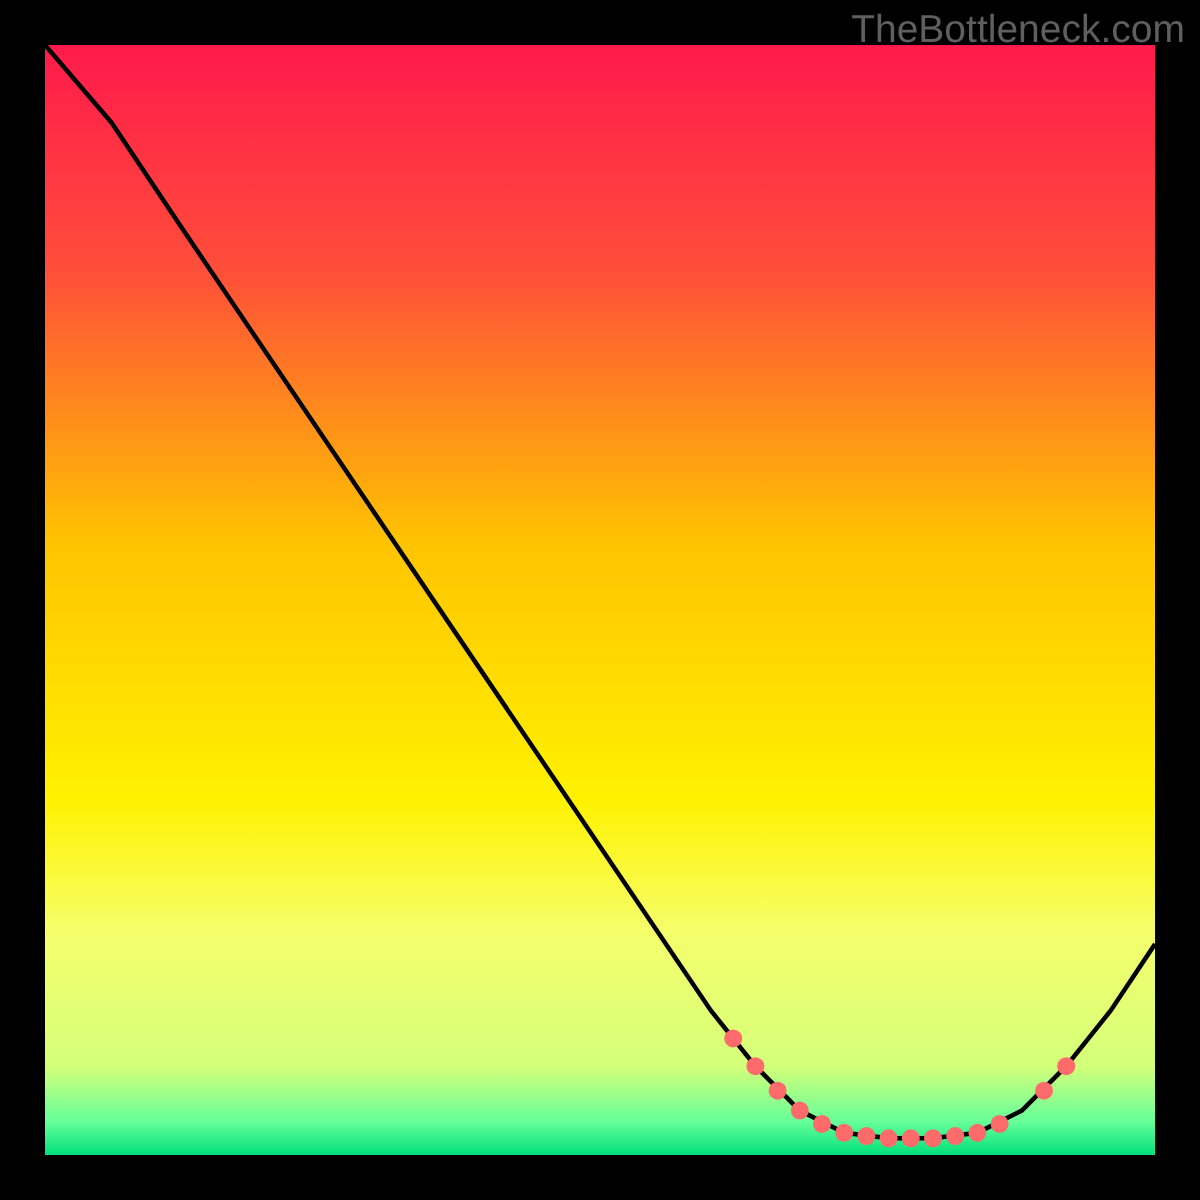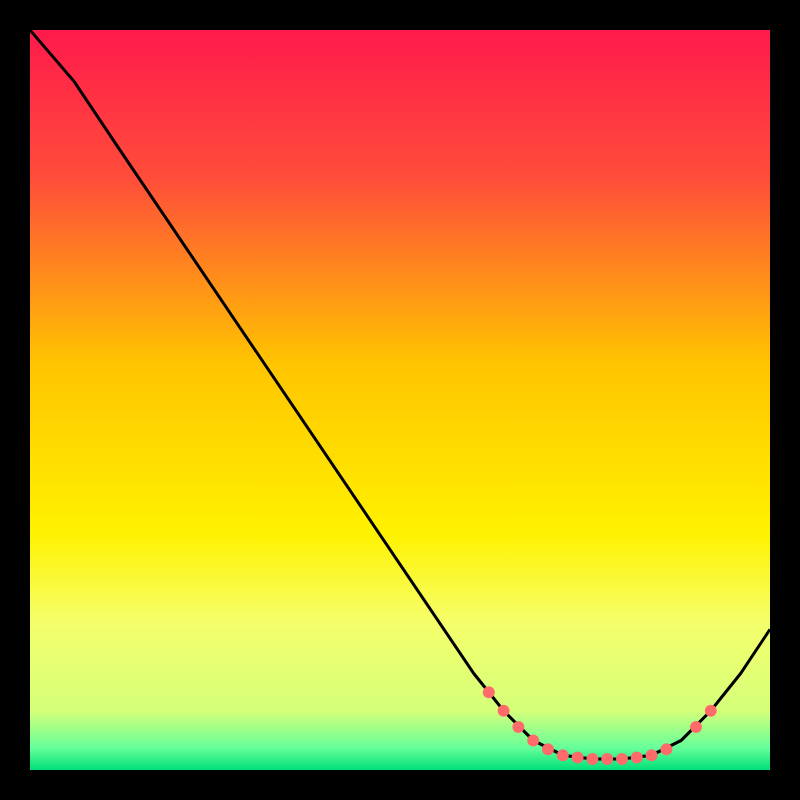--- a/index.html
+++ b/index.html
@@ -33,20 +33,21 @@
     top: 30px;
     width: 740px;
     height: 740px;
     display: block;
   }
 </style>
 </head>
 <body>
 
 <div class="frame">
+  <div class="watermark">TheBottleneck.com</div>
 
   <svg class="plot" viewBox="0 0 740 740" preserveAspectRatio="none">
     <defs>
       <linearGradient id="heat" x1="0" y1="0" x2="0" y2="1">
       <stop offset="0%" stop-color="#ff1a4b"></stop>
           <stop offset="20%" stop-color="#ff4d3a"></stop>
           <stop offset="45%" stop-color="#ffc400"></stop>
           <stop offset="68%" stop-color="#fff200"></stop>
           <stop offset="80%" stop-color="#f5ff6b"></stop>
           <stop offset="92%" stop-color="#d4ff7a"></stop>

